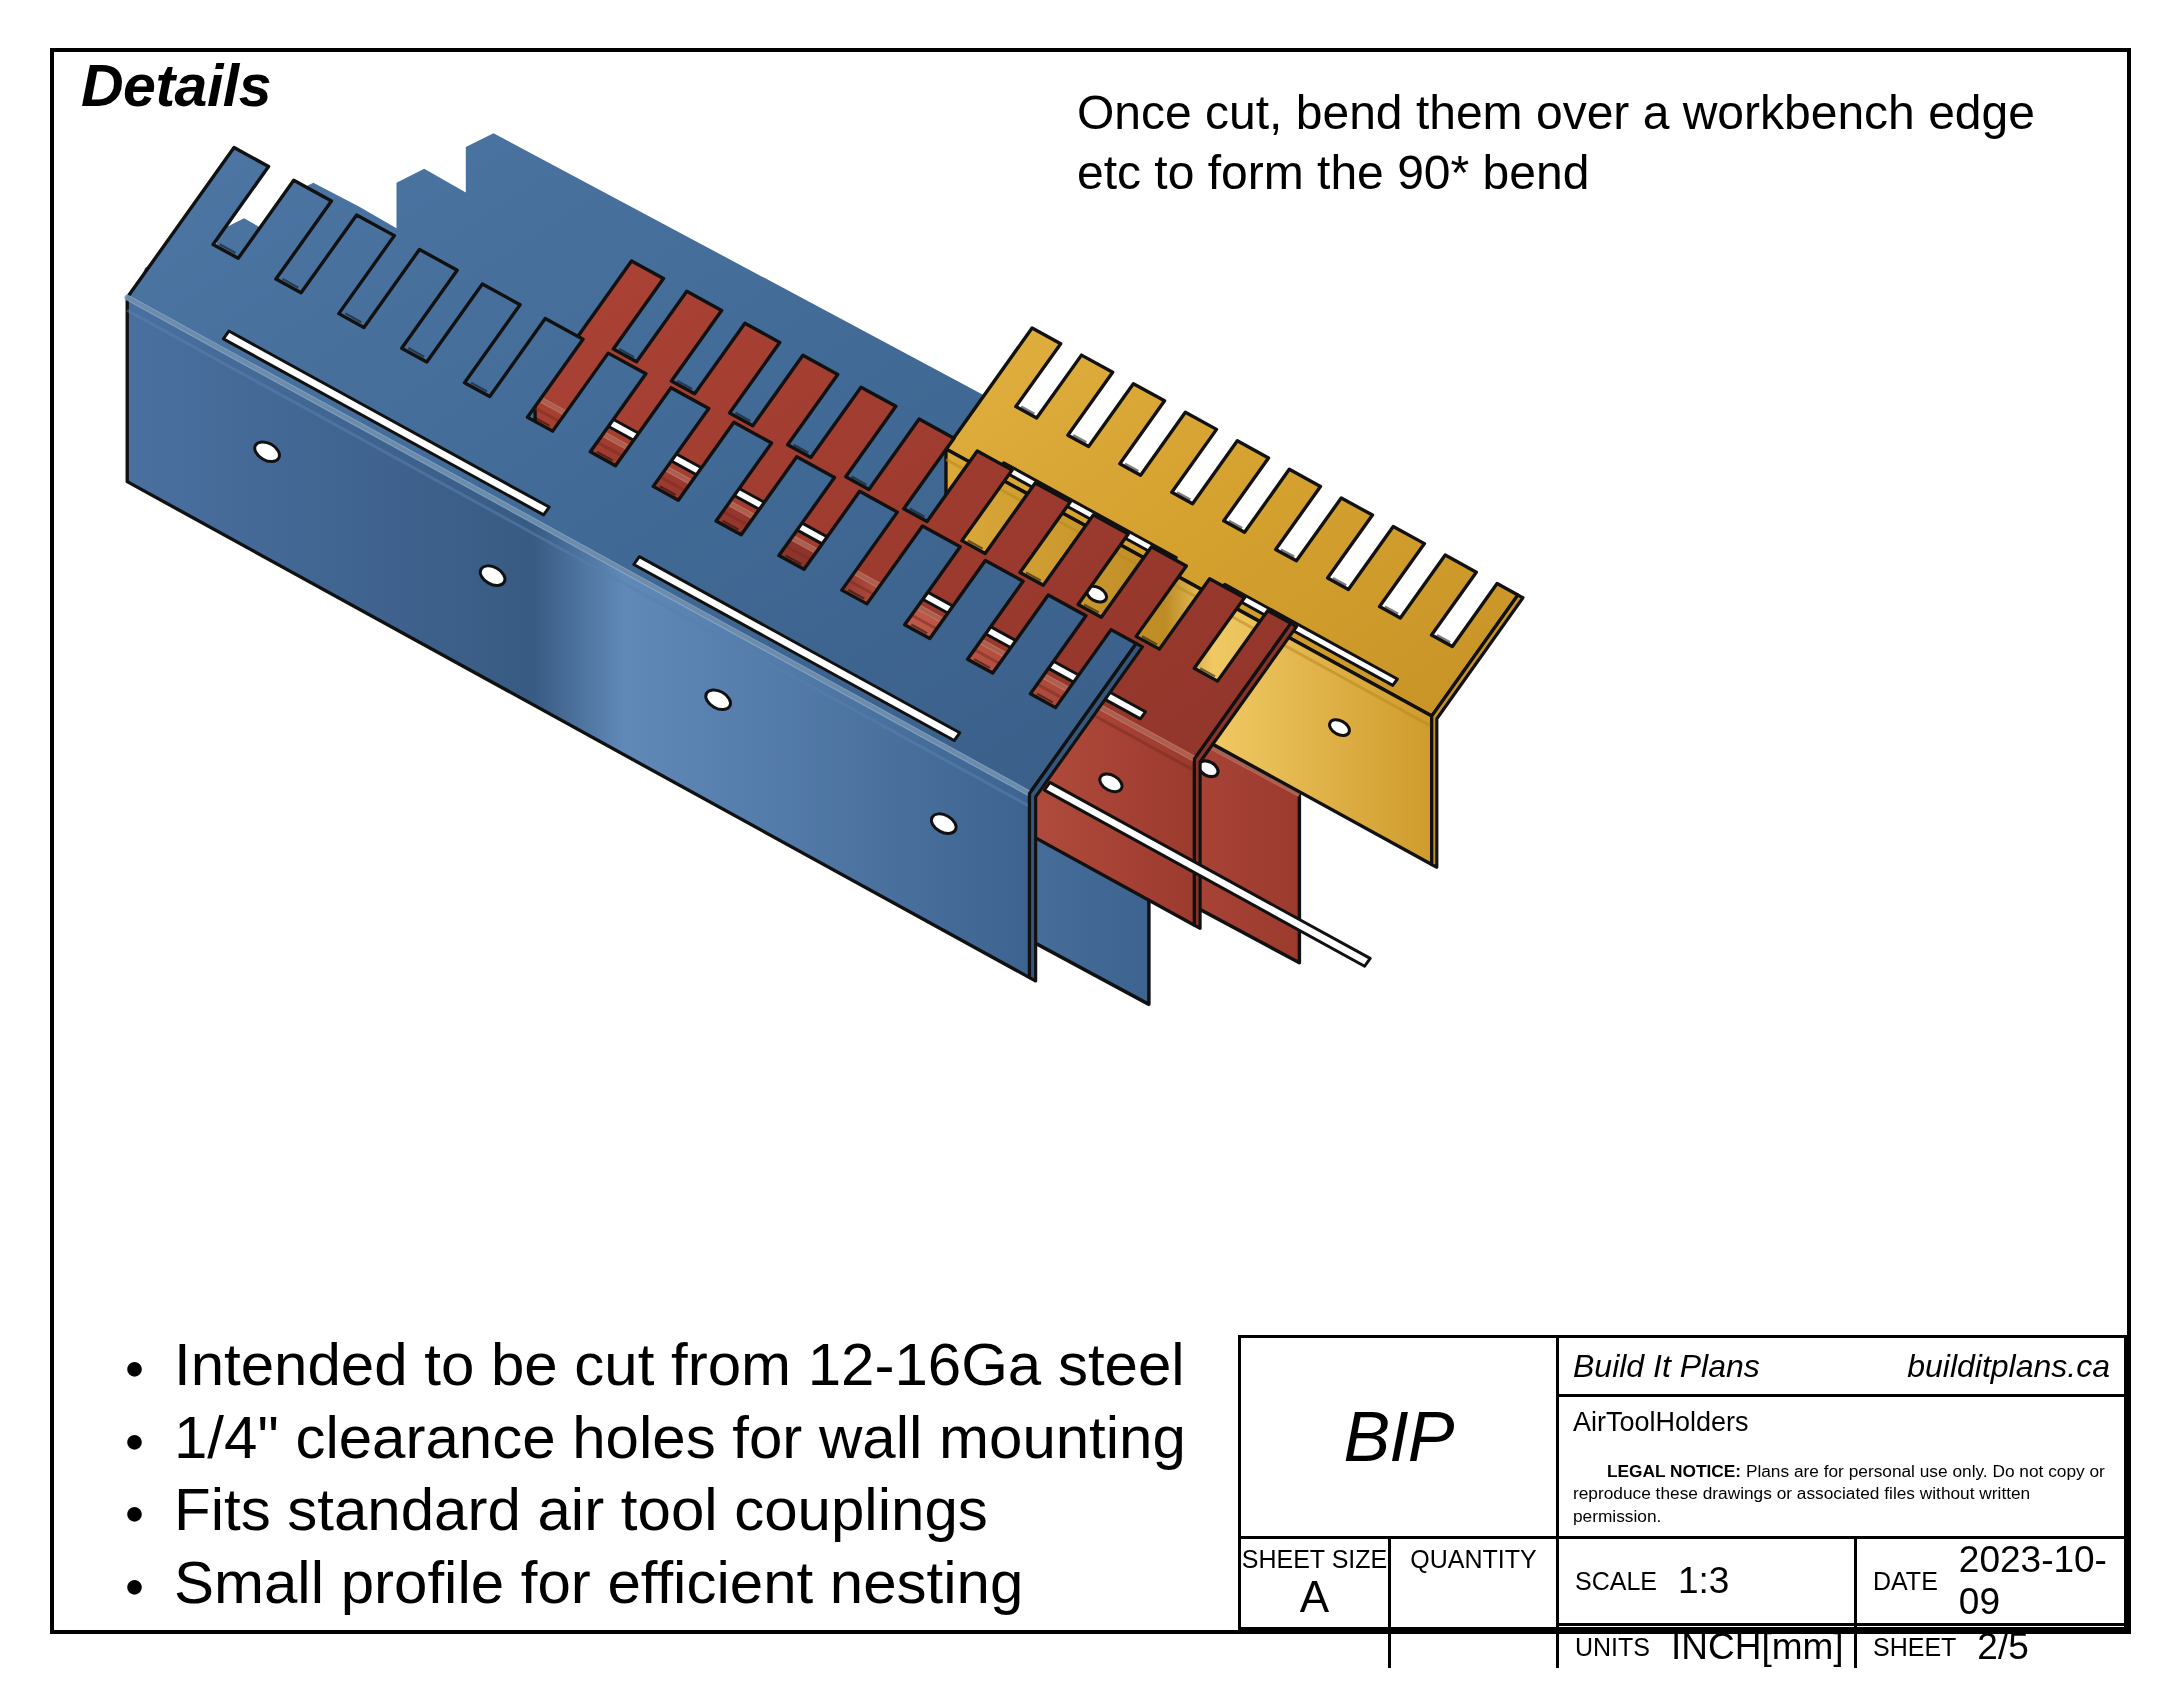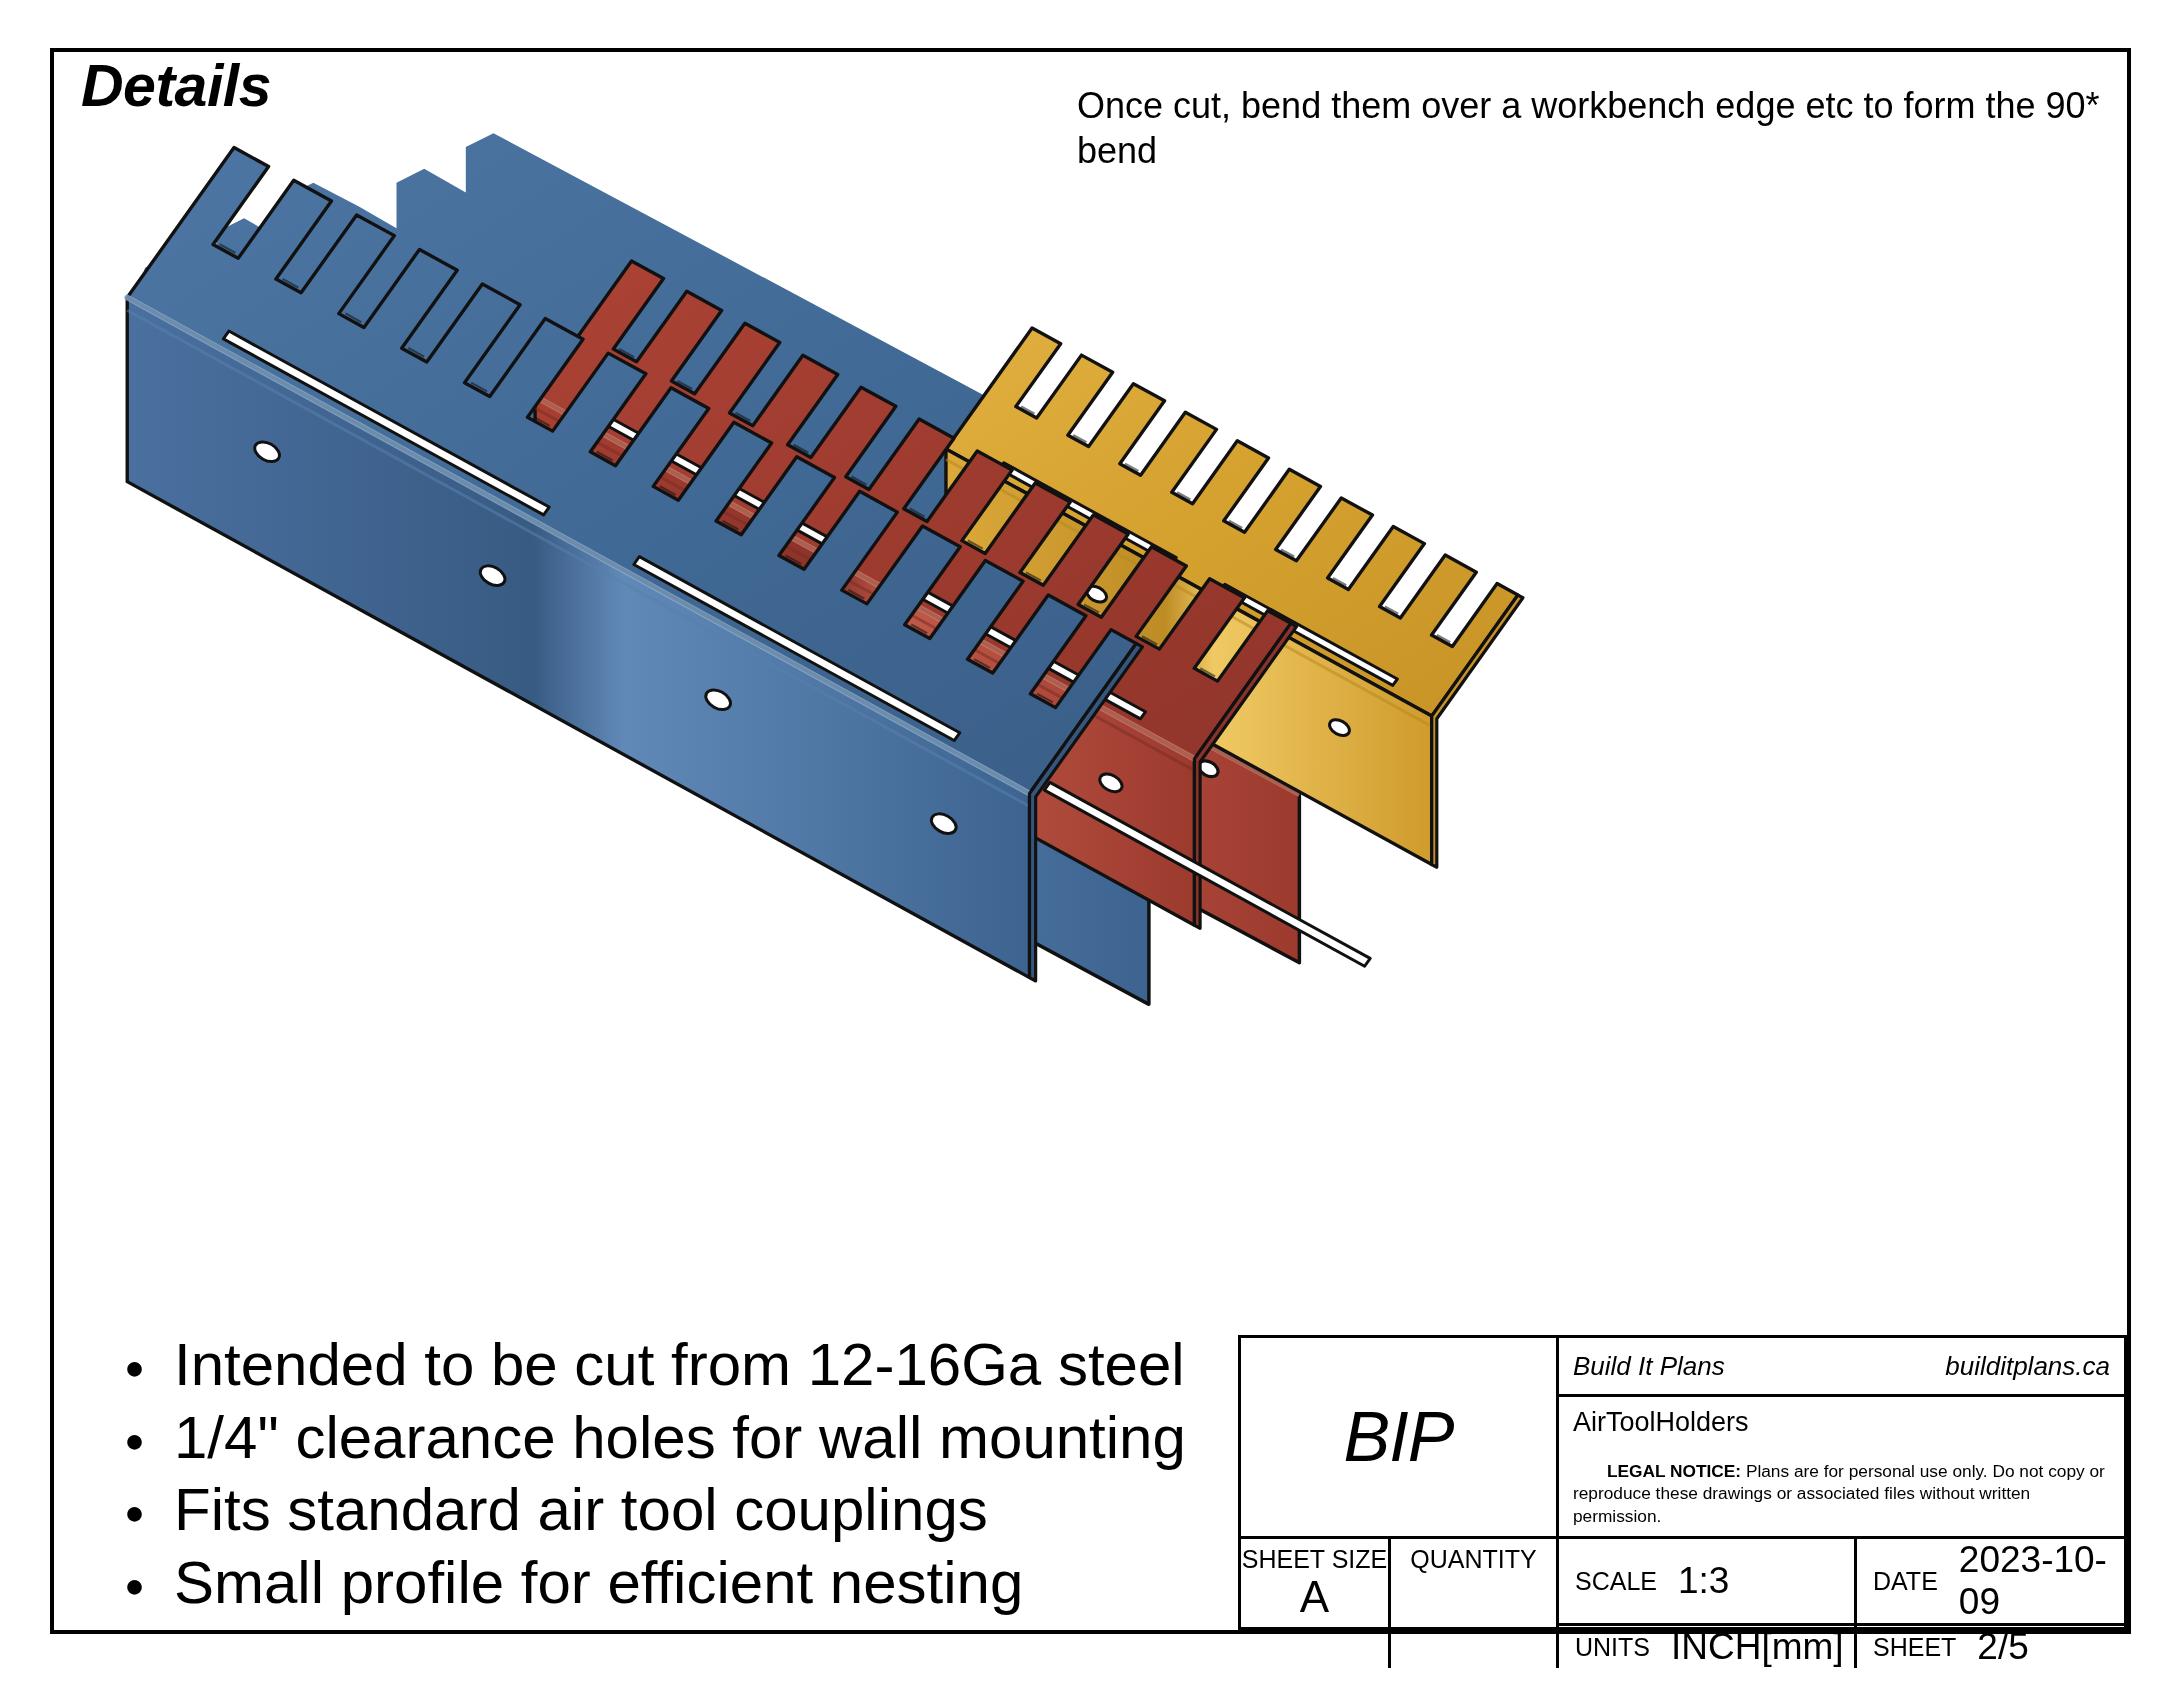--- a/index.html
+++ b/index.html
@@ -7,41 +7,41 @@
        -webkit-font-smoothing:antialiased;}
   #sheet{position:relative;width:2178px;height:1683px;overflow:hidden;background:#fff;}
 
   
   #frame{position:absolute;left:50px;top:48px;width:2081px;height:1586px;
          border:4px solid #000;box-sizing:border-box;}
 
   
   #details-title{position:absolute;left:81px;top:57px;font-size:59px;font-weight:bold;
                  font-style:italic;letter-spacing:-0.5px;line-height:1;}
-  #note{position:absolute;left:1077px;top:83px;font-size:36px;line-height:1.25;
+  #note{position:absolute;left:1077px;top:83px;font-size:48px;line-height:1.25;
         width:1030px;}
 
   
   #bullets{position:absolute;left:95px;top:1333px;width:1129px;}
   .blt{display:flex;align-items:baseline;margin-bottom:9px;}
   .blt .dot{width:79px;flex:0 0 79px;text-align:center;font-size:34px;line-height:1;
             position:relative;top:-6px;}
   .blt .txt{font-size:60px;line-height:1.06;white-space:nowrap;}
 
   
   #tblock{position:absolute;left:1238px;top:1335px;width:889px;height:295px;
           border:3px solid #000;box-sizing:border-box;display:flex;flex-direction:column;}
   #tb-upper{display:flex;flex:0 0 198px;border-bottom:3px solid #000;}
   #tb-logo{flex:0 0 315px;border-right:3px solid #000;display:flex;align-items:center;
            justify-content:center;}
   #tb-logo span{font-size:70px;font-weight:normal;font-style:italic;letter-spacing:-1px;}
   #tb-right{flex:1;display:flex;flex-direction:column;}
   #tb-brand{flex:0 0 56px;border-bottom:3px solid #000;display:flex;align-items:center;
             padding:0 14px;justify-content:space-between;}
-  #tb-brand .b1,#tb-brand .b2{font-size:26px;font-style:italic;}
+  #tb-brand .b1,#tb-brand .b2{font-size:32px;font-style:italic;}
   #tb-body{flex:1;position:relative;padding:10px 14px;}
   #tb-partname{font-size:27px;}
   #legal{position:absolute;left:14px;right:10px;bottom:8px;font-size:17.3px;line-height:1.32;}
   #legal b{font-weight:bold;margin-left:34px;}
   #tb-lower{display:flex;flex:1;}
   #tb-ss{flex:0 0 147px;border-right:3px solid #000;display:flex;flex-direction:column;
          align-items:center;padding-top:6px;}
   #tb-ss .lbl{font-size:25px;}
   #tb-ss .val{font-size:44px;line-height:1.05;}
   #tb-qty{flex:0 0 165px;border-right:3px solid #000;display:flex;flex-direction:column;

